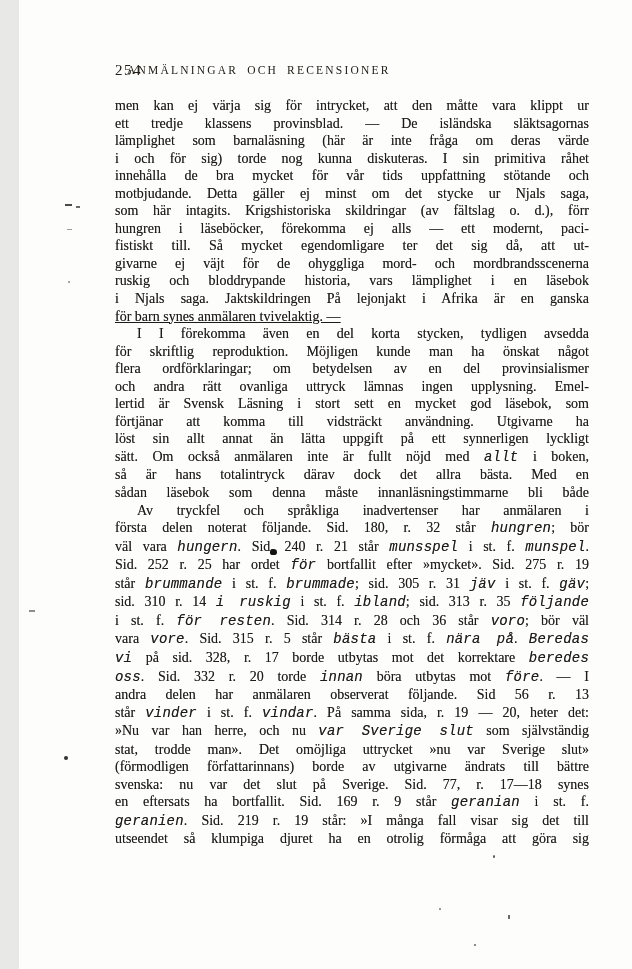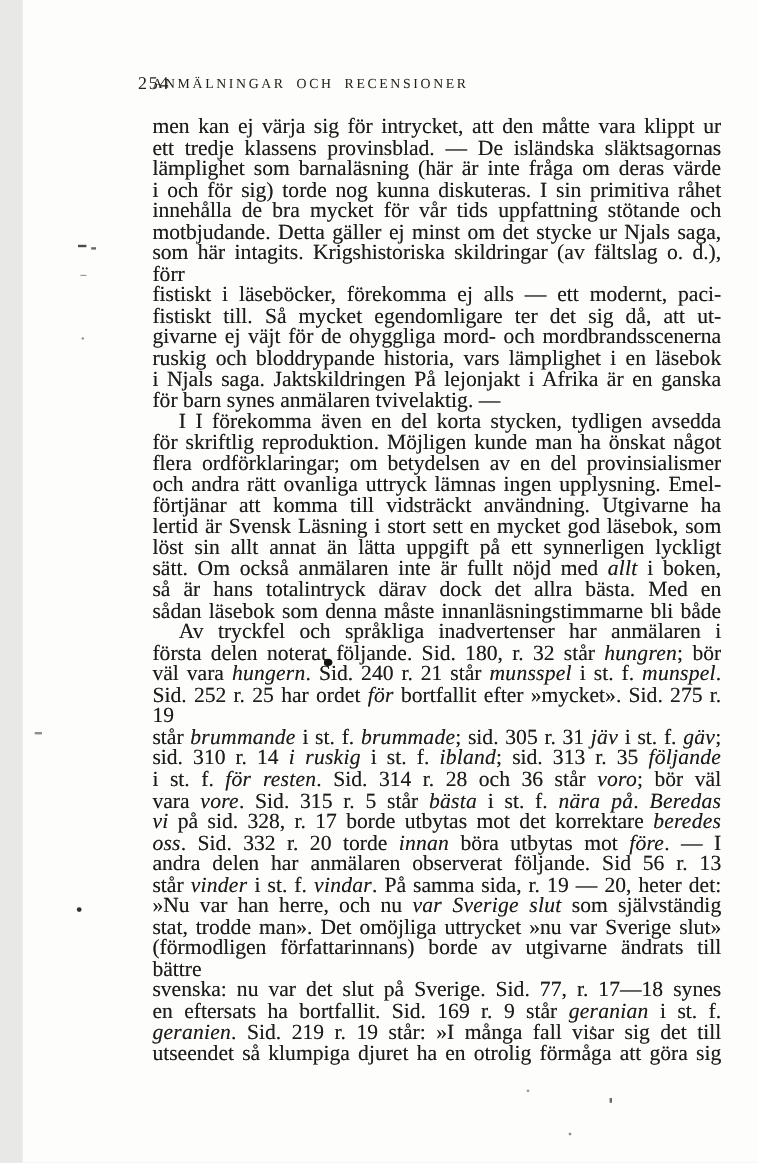--- a/index.html
+++ b/index.html
@@ -35,39 +35,40 @@
     right: 0;
     top: 2px;
     text-align: left;
     font-size: 11.5px;
     letter-spacing: 2.2px;
     word-spacing: 4px;
     color: #222018;
   }
   .text-block {
     position: absolute;
-    left: 108px;
+    left: 96px;
     top: 97px;
     width: 474px;
-    font-size: 18px;
+    font-size: 14px;
     line-height: 17.55px;
     text-shadow: 0 0 0.5px rgba(30,28,26,0.55);
   }
   .para { margin: 0; }
   .para.indent .line:first-child { text-indent: 22px; }
   .line {
     text-align: justify;
     text-align-last: justify;
     white-space: normal;
   }
   .line.endline {
     text-align: center;
     text-align-last: left;
+    text-decoration: underline;
   }
-  .line i { font-style: italic; letter-spacing: 0.2px; }
+  .line i { font-style: italic; letter-spacing: 0.2px; font-family: Liberation Mono, monospace; }
   .speck { position: absolute; background: #444; }
   .round { border-radius: 50%; }
 </style>
 </head>
 <body>
 
 <div class="page">
 
   <div class="header-row">
     <span class="page-number">254</span>
@@ -76,34 +77,34 @@
 
   <div class="text-block">
       <div class="para">
         <div class="line">men kan ej värja sig för intrycket, att den måtte vara klippt ur</div>
         <div class="line">ett tredje klassens provinsblad. — De isländska släktsagornas</div>
         <div class="line">lämplighet som barnaläsning (här är inte fråga om deras värde</div>
         <div class="line">i och för sig) torde nog kunna diskuteras.  I sin primitiva råhet</div>
         <div class="line">innehålla de bra mycket för vår tids uppfattning stötande och</div>
         <div class="line">motbjudande.  Detta gäller ej minst om det stycke ur Njals saga,</div>
         <div class="line">som här intagits.  Krigshistoriska skildringar (av fältslag o. d.), förr</div>
-        <div class="line">fistiskt i läseböcker, förekomma ej alls — ett modernt, paci-</div>
+        <div class="line">hungren i läseböcker, förekomma ej alls — ett modernt, paci-</div>
         <div class="line">fistiskt till.  Så mycket egendomligare ter det sig då, att ut-</div>
         <div class="line">givarne ej väjt för de ohyggliga mord- och mordbrandsscenerna</div>
         <div class="line">ruskig och bloddrypande historia, vars lämplighet i en läsebok</div>
         <div class="line">i Njals saga.  Jaktskildringen På lejonjakt i Afrika är en ganska</div>
         <div class="line endline">för barn synes anmälaren tvivelaktig. —</div>
       </div>
       <div class="para indent">
         <div class="line">I I förekomma även en del korta stycken, tydligen avsedda</div>
         <div class="line">för skriftlig reproduktion.  Möjligen kunde man ha önskat något</div>
         <div class="line">flera ordförklaringar; om betydelsen av en del provinsialismer</div>
         <div class="line">och andra rätt ovanliga uttryck lämnas ingen upplysning.  Emel-</div>
+        <div class="line">lertid är Svensk Läsning i stort sett en mycket god läsebok, som</div>
         <div class="line">förtjänar att komma till vidsträckt användning.  Utgivarne ha</div>
-        <div class="line">lertid är Svensk Läsning i stort sett en mycket god läsebok, som</div>
         <div class="line">löst sin allt annat än lätta uppgift på ett synnerligen lyckligt</div>
         <div class="line">sätt.  Om också anmälaren inte är fullt nöjd med <i>allt</i> i boken,</div>
         <div class="line">så är hans totalintryck därav dock det allra bästa.  Med en</div>
         <div class="line">sådan läsebok som denna måste innanläsningstimmarne bli både</div>
       </div>
       <div class="para indent">
         <div class="line">Av tryckfel och språkliga inadvertenser har anmälaren i</div>
         <div class="line">första delen noterat följande.  Sid. 180, r. 32 står <i>hungren</i>; bör</div>
         <div class="line">väl vara <i>hungern</i>.  Sid. 240 r. 21 står <i>munsspel</i> i st. f. <i>munspel</i>.</div>
         <div class="line">Sid. 252 r. 25 har ordet <i>för</i> bortfallit efter »mycket».  Sid. 275 r. 19</div>

